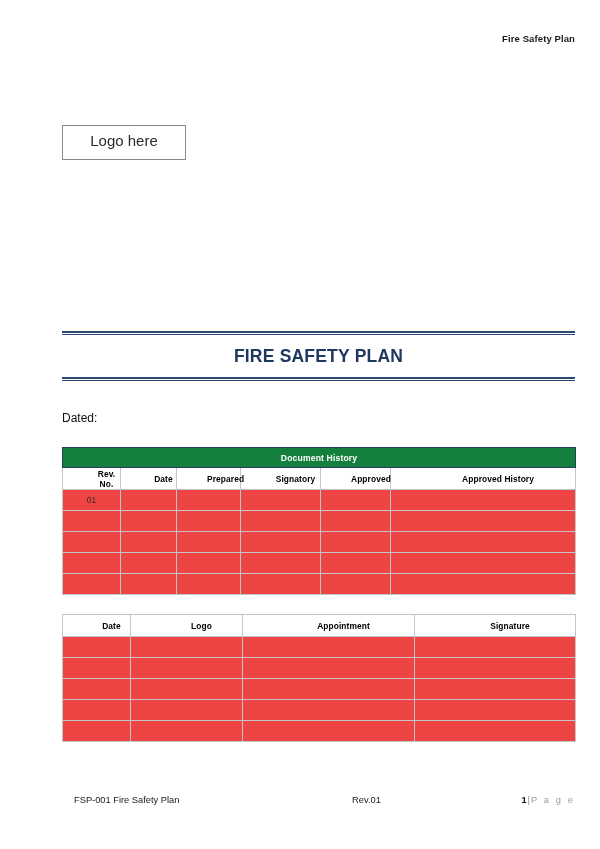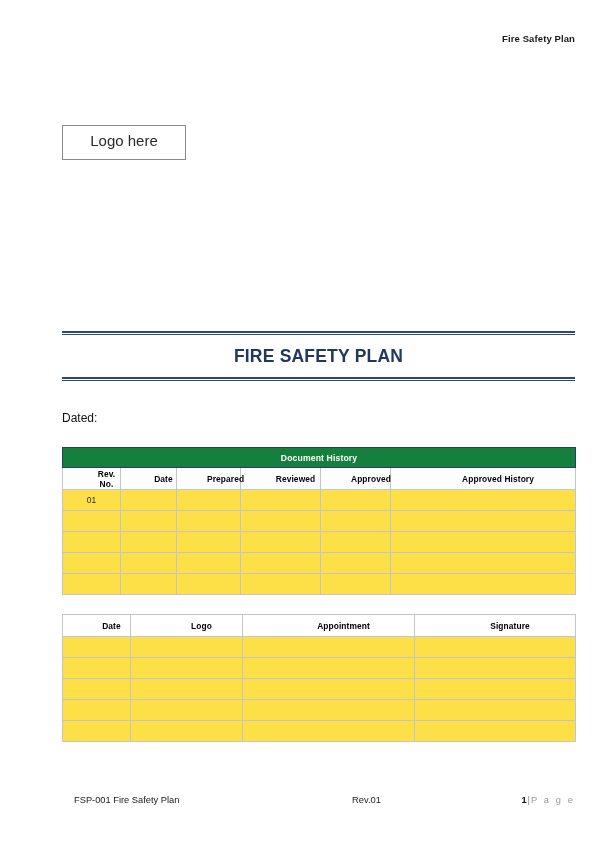--- a/index.html
+++ b/index.html
@@ -117,21 +117,21 @@
     height: 21px;
     background: #ffffff;
     letter-spacing: 0.1px;
     padding-left: 30px;
   }
   .tbl .cell {
     height: 20px;
     font-size: 8.4px;
     text-align: center;
     color: #2b2b2b;
-    background: #fde047;
+    background: #ef4444;
   }
 
   #history-table { top: 447px; }
   #signatory-table { top: 614px; }
 
   
   .footer {
     position: absolute;
     left: 62px;
     top: 795px;
@@ -202,21 +202,21 @@
         <col style="width:185px">
     </colgroup>
     <tbody>
         <tr>
           <td class="banner" colspan="6">Document History</td>
         </tr>
         <tr>
           <td class="colhead">Rev. No.</td>
           <td class="colhead">Date</td>
           <td class="colhead">Prepared</td>
-          <td class="colhead">Reviewed</td>
+          <td class="colhead">Signatory</td>
           <td class="colhead">Approved</td>
           <td class="colhead">Approved History</td>
         </tr>
         <tr>
           <td class="cell">01</td>
           <td class="cell"></td>
           <td class="cell"></td>
           <td class="cell"></td>
           <td class="cell"></td>
           <td class="cell"></td>

